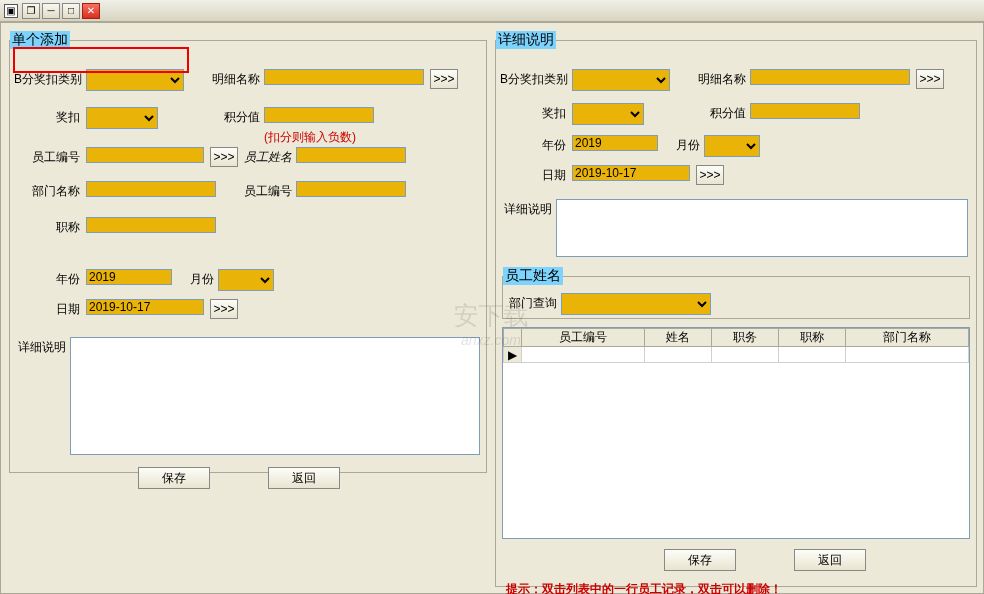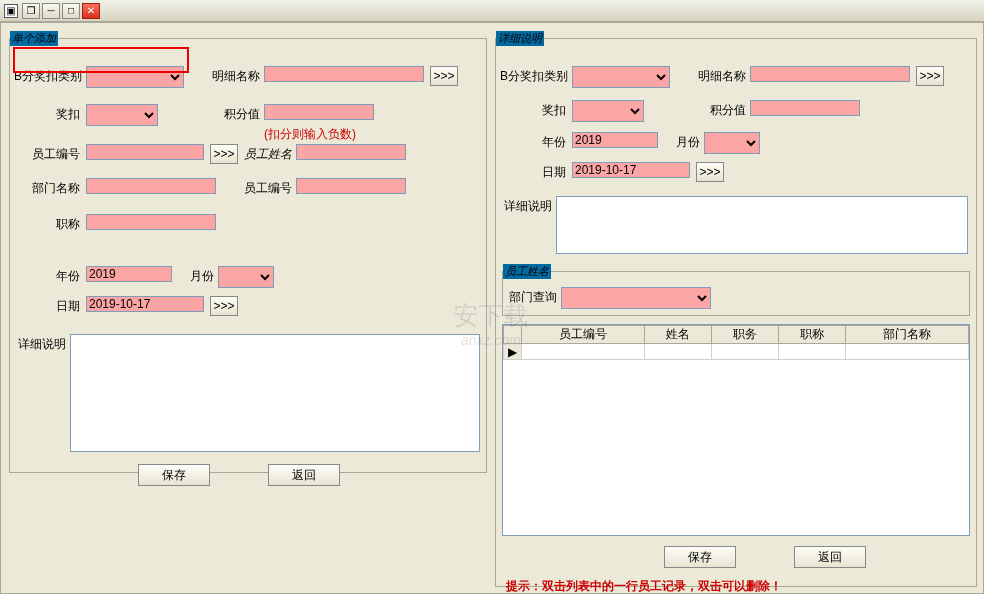--- a/index.html
+++ b/index.html
@@ -49,40 +49,39 @@
   height: 572px;
   background: #ece9d8;
   border: 1px solid #aca899;
 }
 fieldset.panel {
   position: absolute;
   border: 1px solid #aca899;
   background: transparent;
 }
 fieldset.panel > legend {
-  font-size: 11px;
+  font-size: 14px;
   padding: 0 2px;
-  background: #0369a1;
-  font-style: italic;
+  background: #7dd3fc;
 }
 .lbl {
   position: absolute;
   text-align: right;
   font-size: 12px;
   color: #000;
 }
 .red-note {
   position: absolute;
   color: #c00;
   font-size: 12px;
 }
 input.txt, select.sel {
   position: absolute;
   border: 1px solid #7f9db9;
-  background: #fca5a5;
+  background: #eab308;
   font-size: 12px;
   height: 16px;
   padding: 1px 2px;
 }
 select.sel { padding: 10px; }
 textarea.ta {
   position: absolute;
   border: 1px solid #7f9db9;
   background: #fff;
   font-size: 12px;

